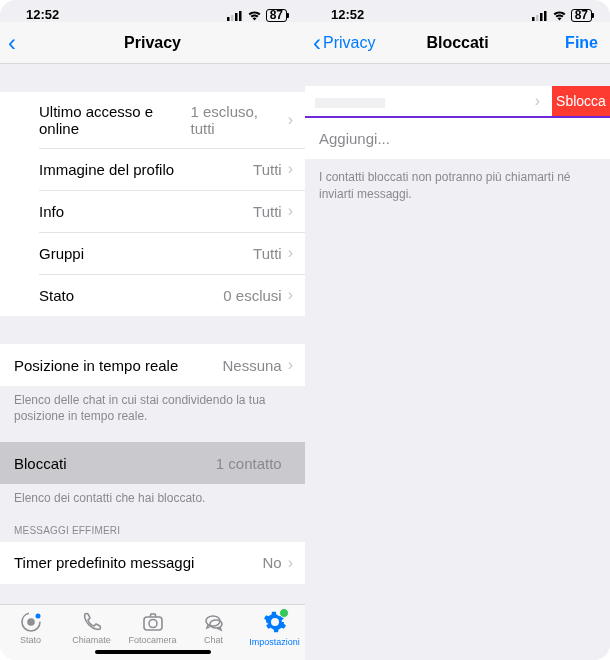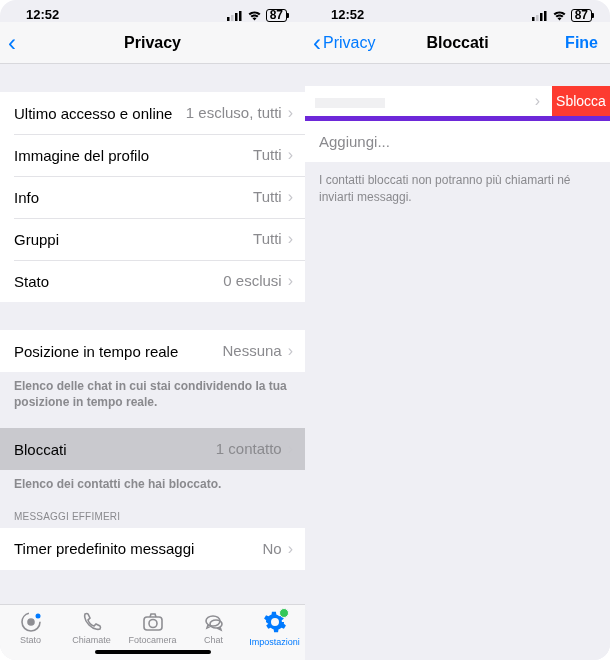--- a/index.html
+++ b/index.html
@@ -19,46 +19,46 @@
   .nav-header { height: 42px; display: flex; align-items: center; justify-content: center; position: relative; background: #f7f7f8; border-bottom: 1px solid #d8d8dc; }
   .nav-title { font-size: 16px; font-weight: 600; color: #000; }
   .nav-left { position: absolute; left: 8px; display: flex; align-items: center; gap: 2px; color: #007aff; font-size: 16px; }
   .nav-right { position: absolute; right: 12px; color: #007aff; font-size: 16px; font-weight: 600; }
   .chev-back { font-size: 24px; font-weight: 300; line-height: 1; }
 
   .scroll { flex: 1; overflow: hidden; }
 
   
   .section { background: #fff; margin-top: 28px; }
-  .section.first { margin-top: 28px; }
+  .section.first { margin-top: 28px; padding-left: 25px; }
   .section.tight { margin-top: 0; }
   .cell { display: flex; align-items: center; justify-content: space-between; padding: 11px 12px 11px 14px; background: #fff; position: relative; min-height: 42px; }
   .cell + .cell::before { content: ""; position: absolute; top: 0; left: 14px; right: 0; height: 1px; background: #e3e3e7; }
   .cell .label { font-size: 15px; color: #000; }
-  .cell .value { font-size: 15px; color: #8a8a8e; display: flex; align-items: flex-start; gap: 6px; }
+  .cell .value { font-size: 15px; color: #8a8a8e; display: flex; align-items: center; gap: 6px; }
   .cell .chev { color: #c7c7cc; font-size: 16px; }
   .cell.highlight { background: #c9c9ce; }
-  .footer-note { font-size: 12px; color: #8a8a8e; padding: 6px 14px 0 14px; line-height: 1.35; font-weight: bold; }
+  .footer-note { font-size: 12px; color: #8a8a8e; padding: 6px 14px 0 14px; line-height: 1.35; }
   .header-note { font-size: 10px; color: #8a8a8e; padding: 18px 14px 6px 14px; text-transform: uppercase; letter-spacing: 0.2px; }
 
   
   .tabbar { height: 56px; background: #f8f8f9; border-top: 1px solid #d8d8dc; display: flex; justify-content: space-around; align-items: flex-start; padding-top: 5px; }
   .tabbtn { display: flex; flex-direction: column; align-items: center; gap: 1px; font-size: 9px; color: #8e8e93; width: 58px; }
   .tabbtn.active { color: #007aff; }
   .tabbtn svg { width: 24px; height: 24px; }
   .home-indicator { position: absolute; bottom: 6px; left: 50%; transform: translateX(-50%); width: 116px; height: 4px; background: #000; border-radius: 3px; }
 
   
   .blocked-row { display: flex; align-items: stretch; background: #fff; }
   .blocked-main { flex: 1; display: flex; flex-direction: column; justify-content: center; padding: 8px 12px 8px 10px; position: relative; }
   .blocked-name { font-size: 15px; color: #000; }
   .blocked-sub { width: 70px; height: 10px; background: #f0f0f2; margin-top: 4px; }
   .blocked-chev { position: absolute; right: 12px; top: 50%; transform: translateY(-50%); color: #c7c7cc; font-size: 16px; }
   .unblock-btn { background: #fd3b30; color: #fff; display: flex; align-items: center; justify-content: center; font-size: 14px; padding: 0 8px; width: 58px; }
-  .add-row { padding: 12px 14px; background: #fff; color: #8a8a8e; font-size: 15px; border-top: 5px solid #6d28d9; }
+  .add-row { padding: 12px 14px; background: #fff; color: #8a8a8e; font-size: 15px; border-top: 2px solid #6d28d9; }
   .blocked-note { font-size: 12px; color: #8a8a8e; padding: 10px 14px; line-height: 1.4; }
 
   .gear-badge { position: relative; }
   .gear-badge::after { content:""; position:absolute; top:-2px; right:-2px; width:8px; height:8px; background:#34c759; border-radius:50%; border:1.5px solid #f8f8f9; }
 </style>
 </head>
 <body>
 
 <div class="wrapper">
 

